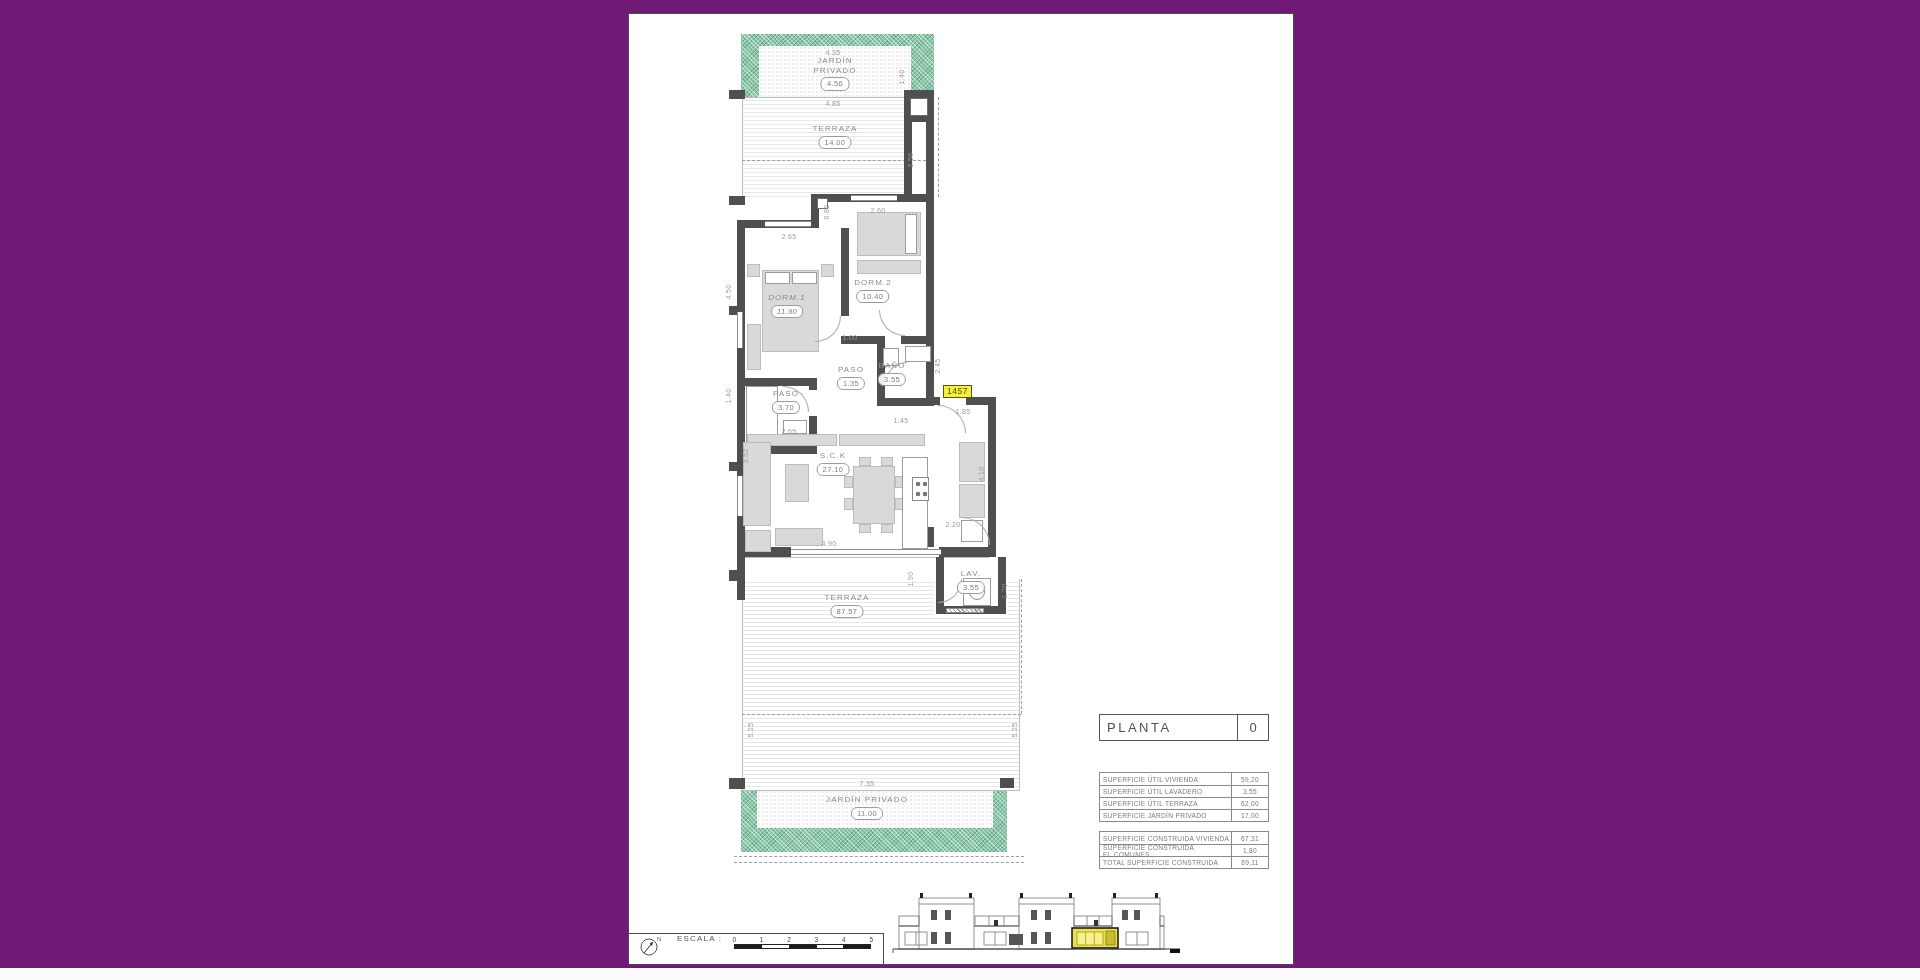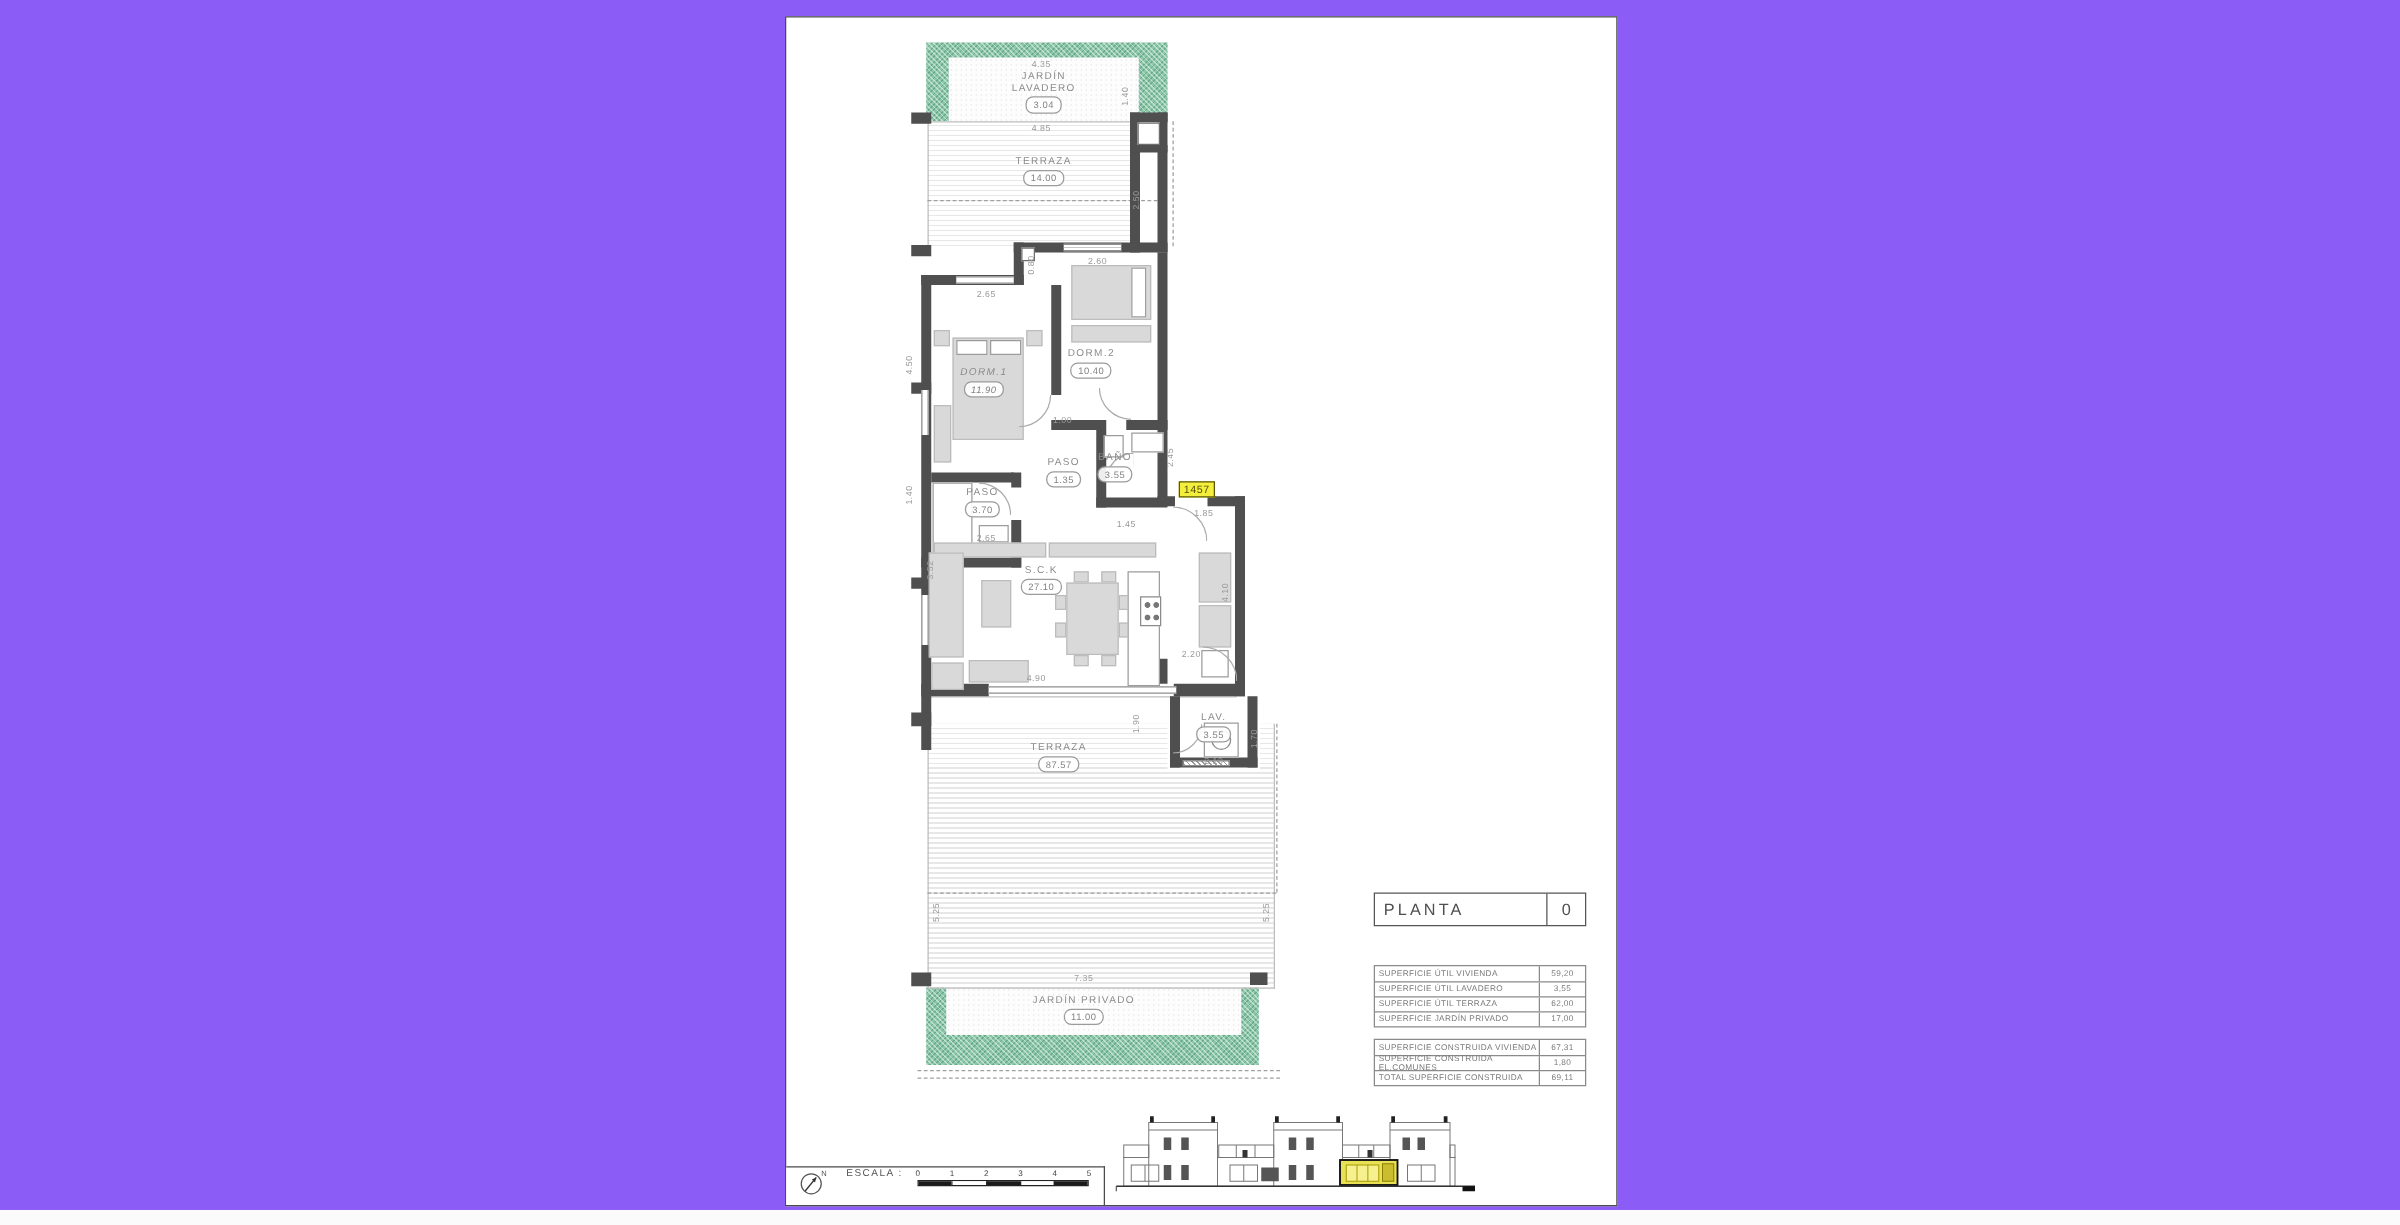--- a/index.html
+++ b/index.html
@@ -1,20 +1,20 @@
 <!DOCTYPE html>
 <html style="--c-green: #8cc7a9; --c-yellow: #e9e155; --c-badge: #f4ee3c; --c-wall: #4f4f4f;"><head>
 <meta charset="utf-8">
 <style>
   :root{
     --c-green:#8cc7a9; --c-yellow:#e9e155; --c-badge:#f4ee3c; --c-wall:#4f4f4f;
   }
   *{margin:0;padding:0;box-sizing:border-box}
   body{font-family:"Liberation Sans","DejaVu Sans",sans-serif;background:#fbfbfb}
-  .canvas{position:relative;width:1920px;height:968px;background:#8b5cf6;overflow:hidden}
+  .canvas{position:relative;width:1920px;height:968px;background:#701a75;overflow:hidden}
   .sheet{position:absolute;left:628px;top:13px;width:666px;height:952px;background:#fff;border:1px solid #4a4a4a}
 
   
   .floor-plan{position:absolute;left:0;top:0;width:100%;height:100%}
   .tex{position:absolute}
   .green{background-color:var(--c-green);
     background-image:repeating-linear-gradient(45deg,rgba(255,255,255,.45) 0 1px,transparent 1px 3px),
                      repeating-linear-gradient(135deg,rgba(25,105,70,.30) 0 1px,transparent 1px 3px)}
   .dots{background-color:#fdfdfd;background-image:radial-gradient(#d8d8d8 .6px,transparent .8px);background-size:4px 4px}
   .deck{background:repeating-linear-gradient(#ffffff 0 3px,#e7e7e7 3px 4px)}
@@ -211,22 +211,22 @@
         <div class="dim" style="left: 200px; top: 529px;">4.90</div>
         <div class="dim" style="left: 324px; top: 510px;">2.20</div>
         <div class="dim rot" style="left: 281px; top: 565px;">1.90</div>
         <div class="dim" style="left: 342px; top: 596px;">2.10</div>
         <div class="dim rot" style="left: 375px; top: 577px;">1.70</div>
         <div class="dim rot" style="left: 121px; top: 716px;">5.25</div>
         <div class="dim rot" style="left: 385px; top: 716px;">5.25</div>
         <div class="dim" style="left: 238px; top: 769px;">7.35</div>
         <div class="rlabel" style="left: 206px; top: 42px;">
           <div>JARDÍN</div>
-          <div>LAVADERO</div>
-          <div><span class="pill">3.04</span></div>
+          <div>PRIVADO</div>
+          <div><span class="pill">4.56</span></div>
         </div>
         <div class="rlabel" style="left: 206px; top: 110px;">
           <div>TERRAZA</div>
           <div><span class="pill">14.00</span></div>
         </div>
         <div class="rlabel" style="left: 158px; top: 279px; font-style: italic;">
           <div>DORM.1</div>
           <div><span class="pill">11.90</span></div>
         </div>
         <div class="rlabel" style="left: 244px; top: 264px;">

